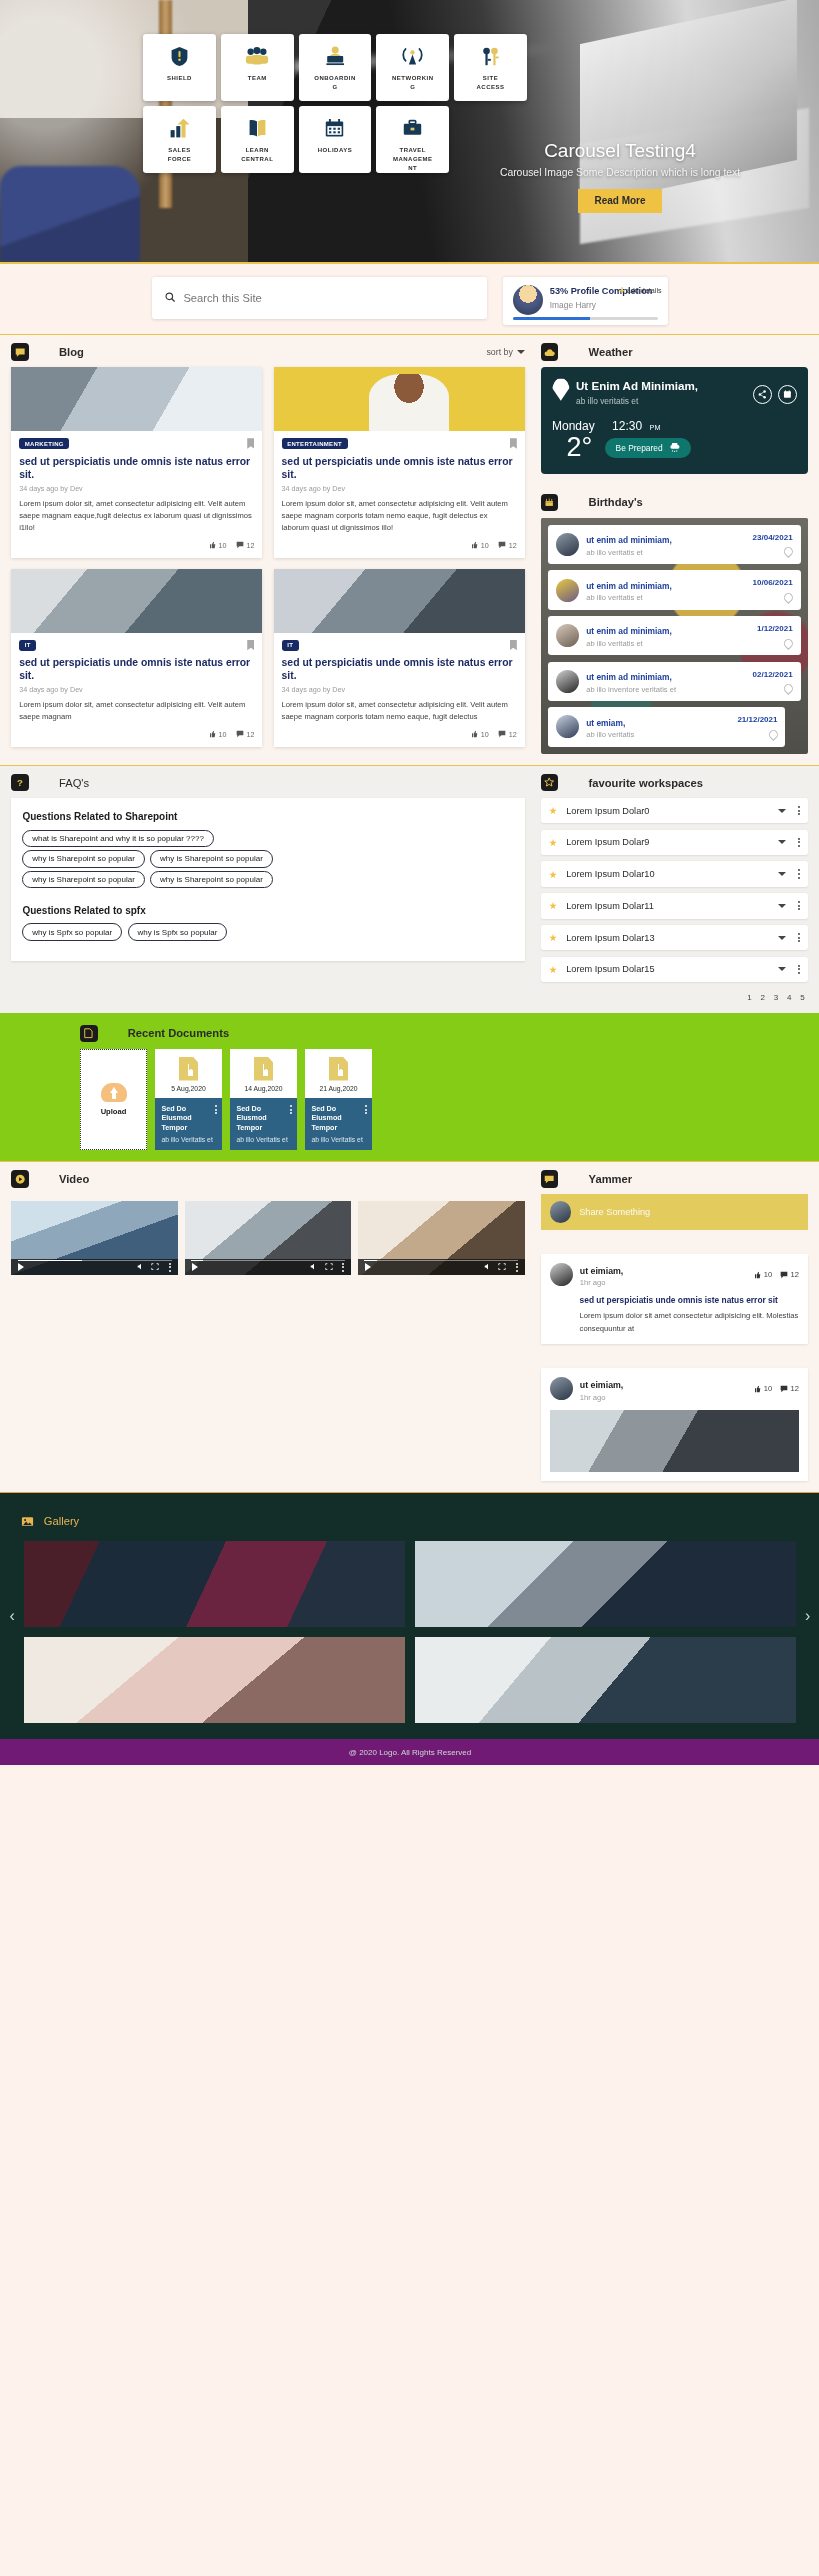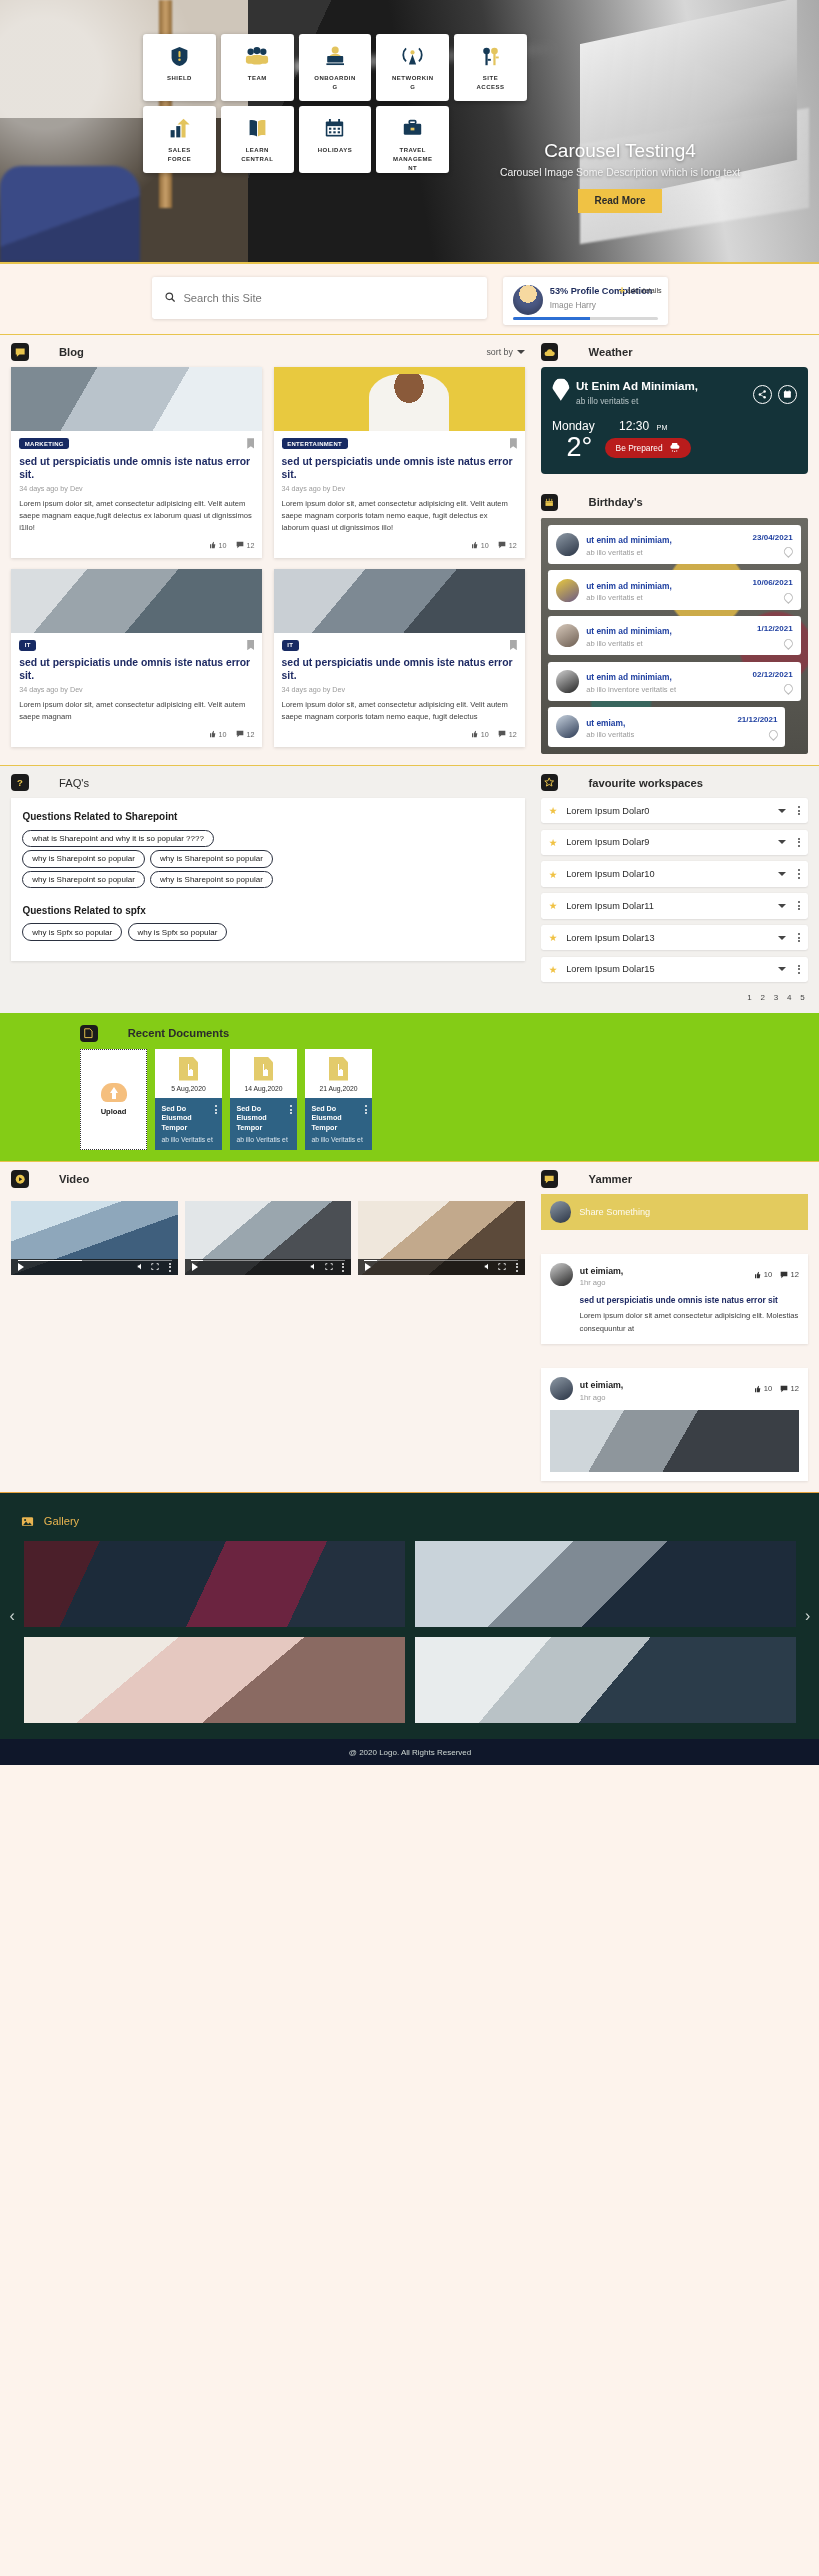--- a/index.html
+++ b/index.html
@@ -153,21 +153,21 @@
   .pin{width:17.6px;height:22.4px;background:#fff;border-radius:50% 50% 50% 50%/60% 60% 40% 40%;
        clip-path:polygon(50% 100%,0 42%,8% 18%,30% 2%,70% 2%,92% 18%,100% 42%);flex:none;}
   .w-city{font-size:11.6px;font-weight:700;line-height:1.3;}
   .w-sub{font-size:8.4px;color:#b8c5c7;margin-top:2.4px;}
   .w-acts{position:absolute;right:11.2px;top:17.6px;display:flex;gap:5.6px;}
   .circ{width:19px;height:19px;border-radius:50%;border:1.1px solid #fff;display:flex;align-items:center;justify-content:center;cursor:pointer;}
   .w-day{font-size:12px;margin-top:13px;}
   .w-day small{font-size:7.2px;margin-left:4px;letter-spacing:0.4px;}
   .w-temp-row{display:flex;align-items:center;gap:13px;margin-top:1.6px;}
   .w-temp{font-size:27px;font-weight:300;margin-left:14.4px;line-height:1;}
-  .w-chip{background:#b91c1c;border-radius:14.4px;padding:4.8px 10.4px;font-size:8.4px;display:flex;align-items:center;gap:6.4px;}
+  .w-chip{background:#0f766e;border-radius:14.4px;padding:4.8px 10.4px;font-size:8.4px;display:flex;align-items:center;gap:6.4px;}
 
   
   .bday-wrap{background:#5d5c56;border-radius:2.4px;padding:7.2px;display:flex;flex-direction:column;gap:6.4px;position:relative;overflow:hidden;}
   .bday-wrap:before{content:"";position:absolute;inset:0;
     background:
       radial-gradient(circle at 62% 30%, rgba(240,196,68,.75) 0 16%, transparent 17%),
       radial-gradient(circle at 88% 55%, rgba(160,40,60,.55) 0 13%, transparent 14%),
       radial-gradient(circle at 30% 78%, rgba(30,120,110,.5) 0 11%, transparent 12%),
       linear-gradient(180deg,#6b6a63,#4f4e48);}
   .bday{background:#fff;border-radius:3.2px;padding:6.4px 8px;display:flex;gap:7.2px;align-items:center;position:relative;z-index:1;}
@@ -261,21 +261,21 @@
   .gallery .sec-ico{background:transparent;}
   .g-title{color:#e8b450;font-size:11.2px;font-weight:400;}
   .g-grid{display:grid;grid-template-columns:1fr 1fr;gap:9.6px;padding:4.8px 24px 0 24px;}
   .g-cell{height:86px;}
   .g1{background:linear-gradient(115deg,#4b1f2a 0 18%,#1c2b3a 18% 48%,#6b2440 48% 72%,#23303f 72% 100%);}
   .g2{background:linear-gradient(135deg,#c9d3da 0 34%,#7f8a94 34% 54%,#1d2b3a 54% 100%);}
   .g3{background:linear-gradient(140deg,#efe9e2 0 32%,#e5c8c0 32% 58%,#8a6a62 58% 100%);}
   .g4{background:linear-gradient(130deg,#e8eced 0 30%,#b9c2c6 30% 52%,#2b3c4a 52% 100%);}
   .g-arrow{position:absolute;top:50%;transform:translateY(-50%);color:#cfd8d4;font-size:16px;cursor:pointer;}
   .g-left{left:9.6px;} .g-right{right:9.6px;}
-  footer{background:#0f172a;color:#cfd8d4;text-align:center;font-size:8px;padding:8.8px 0;}
+  footer{background:#701a75;color:#cfd8d4;text-align:center;font-size:8px;padding:8.8px 0;}
 </style>
 </head>
 <body>
 
 <div class="page">
 
   <div class="hero">
     <div class="photo-left"></div>
     <div class="frame"></div>
     <div class="photo-right">
@@ -586,21 +586,21 @@
               <svg width="8.8" height="8.8" viewBox="0 0 12 12">
                   <rect x="1.3" y="2" width="9.4" height="8.6" rx="1" fill="#fff"></rect>
                   <rect x="1.3" y="2" width="9.4" height="2.2" fill="#fff"></rect>
                   <rect x="3" y="0.4" width="1.2" height="2.6" fill="#fff"></rect>
                   <rect x="7.8" y="0.4" width="1.2" height="2.6" fill="#fff"></rect>
                 </svg>
             </span>
           </div>
           <div class="w-day">
             <span>Monday</span>
-            <span style="margin-left:21px">12:30</span>
+            <span style="margin-left:14px">12:30</span>
             <small>PM</small>
           </div>
           <div class="w-temp-row">
             <span class="w-temp">2°</span>
             <span class="w-chip">
               <em style="font-style:normal">Be Prepared</em>
               <svg width="11.2" height="9.6" viewBox="0 0 16 13">
                   <path d="M4 8h8a2.8 2.8 0 0 0 .3-5.6A4 4 0 0 0 4 2.6 2.8 2.8 0 0 0 4 8z" fill="#fff"></path>
                   <g fill="#fff">
                     <circle cx="5" cy="11" r=".9"></circle>

